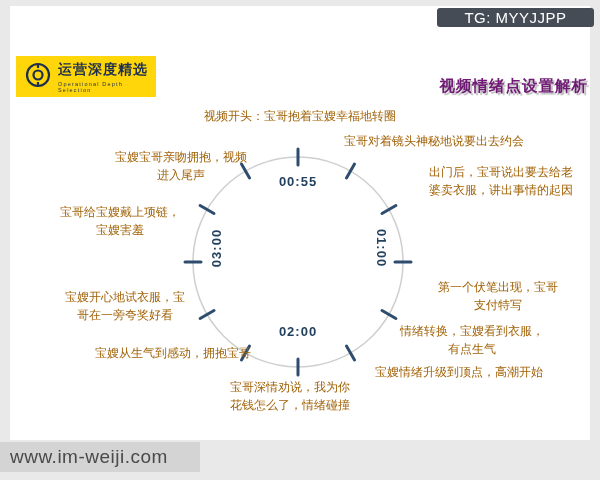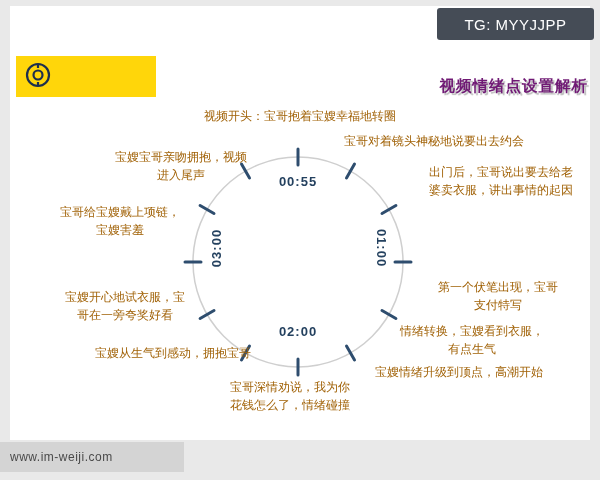--- a/index.html
+++ b/index.html
@@ -9,21 +9,21 @@
     background:#e9e9e9;
     font-family:"Liberation Sans", sans-serif;
     overflow:hidden;
   }
   .card {
     position:absolute; left:10px; top:6px; width:580px; height:434px;
     background:#ffffff;
   }
   
   .tg-badge {
-    position:absolute; left:437px; top:8px; width:157px; height:32px;
+    position:absolute; left:437px; top:8px; width:157px; height:19px;
     background:#454c56; color:#ffffff; border-radius:3px;
     display:flex; align-items:center; justify-content:center;
     font-size:15px; letter-spacing:0.5px;
   }
   
   .logo {
     position:absolute; left:16px; top:56px; width:140px; height:41px;
     background:#ffd60a; display:flex; align-items:center; gap:6px;
     padding:4px 8px;
   }
@@ -48,23 +48,23 @@
   .time-label.rot90  { transform:translate(-50%,-50%) rotate(90deg); }
   .time-label.rot270 { transform:translate(-50%,-50%) rotate(-90deg); }
   
   .ann {
     position:absolute; font-size:12px; font-weight:400; color:#a16207;
     line-height:1.5; white-space:pre-line;text-align:center;
   }
   .ann.center { transform:translateX(-50%); }
   
   .watermark {
-    position:absolute; left:0; top:442px; width:184px; height:30px;
+    position:absolute; left:0; top:442px; width:200px; height:30px;
     background:#d4d4d4; color:#4a4a4a;
-    font-size:12px; line-height:30px; padding-left:10px;
+    font-size:19px; line-height:30px; padding-left:10px;
     letter-spacing:0.5px;
   }
 </style>
 </head>
 <body>
 
 <div class="card"></div>
 
 <svg class="clock-svg" viewBox="0 0 600 480">
   <circle cx="298" cy="262" r="105" fill="none" stroke="#cfcfcf" stroke-width="1.5"></circle>
@@ -90,20 +90,24 @@
 
 <div class="logo">
   <span>
     <svg width="28" height="28" viewBox="0 0 28 28">
       <circle cx="14" cy="14" r="11" fill="none" stroke="#1d2f4e" stroke-width="2.2"></circle>
       <circle cx="14" cy="14" r="4.5" fill="none" stroke="#1d2f4e" stroke-width="2.2"></circle>
       <line x1="14" y1="3" x2="14" y2="7" stroke="#1d2f4e" stroke-width="2.2"></line>
       <line x1="14" y1="21" x2="14" y2="25" stroke="#1d2f4e" stroke-width="2.2"></line>
     </svg>
   </span>
+  <span class="logo-text-col">
+    <span class="logo-title">运营深度精选</span>
+    <span class="logo-sub">Operational Depth Selection</span>
+  </span>
 </div>
 
 <div class="page-title">视频情绪点设置解析</div>
 
 <div class="time-label" style="left:298px; top:181px;">00:55</div>
 <div class="time-label rot90" style="left:381px; top:248px;">01:00</div>
 <div class="time-label" style="left:298px; top:331px;">02:00</div>
 <div class="time-label rot270" style="left:216px; top:248px;">03:00</div>
 
 <div class="ann center" style="left:300px; top:107px;">视频开头：宝哥抱着宝嫂幸福地转圈</div>

